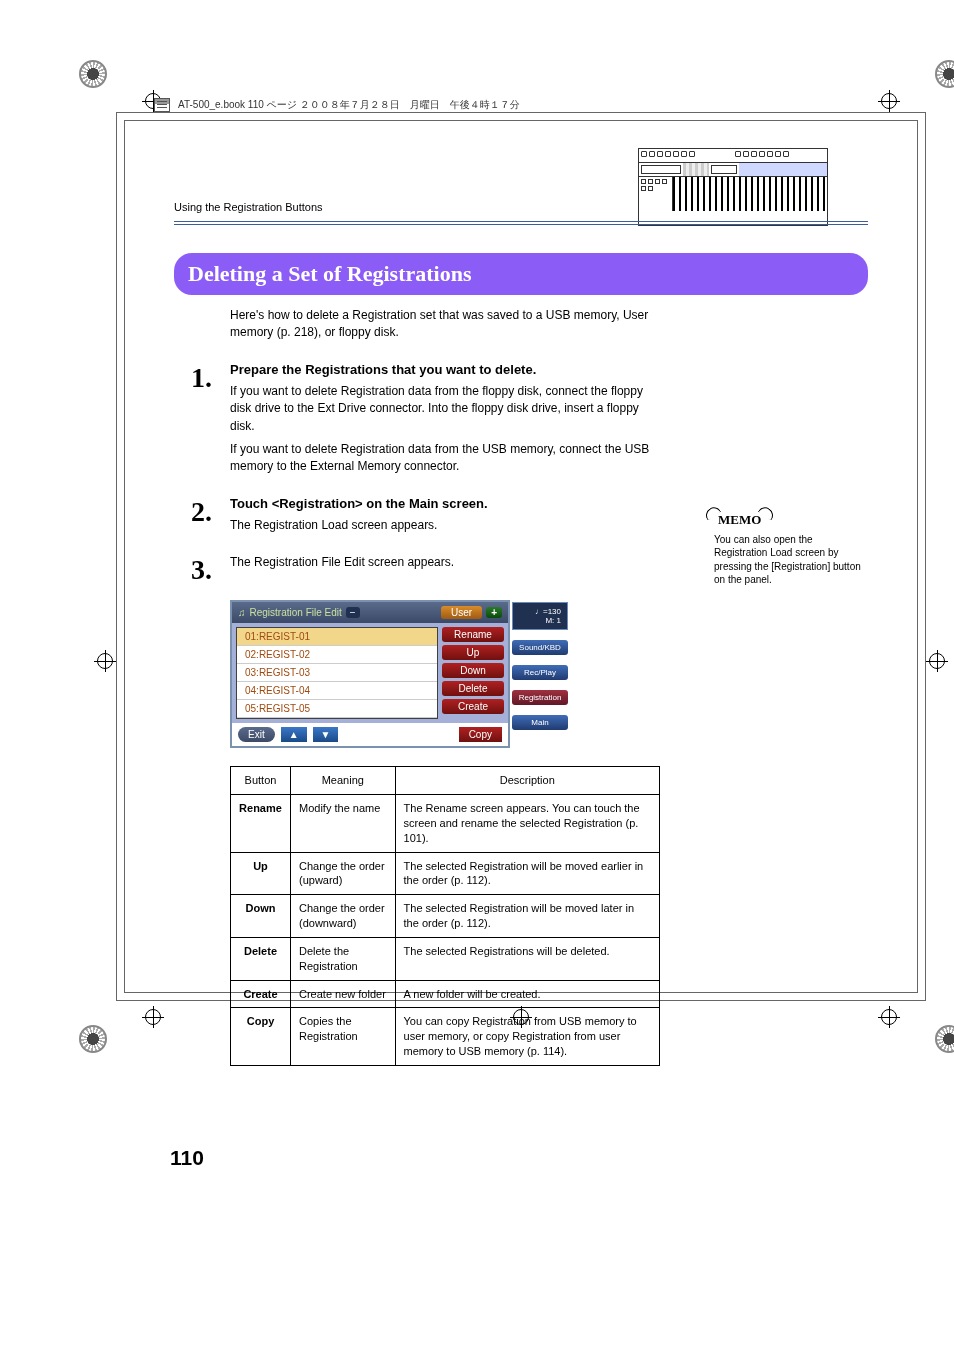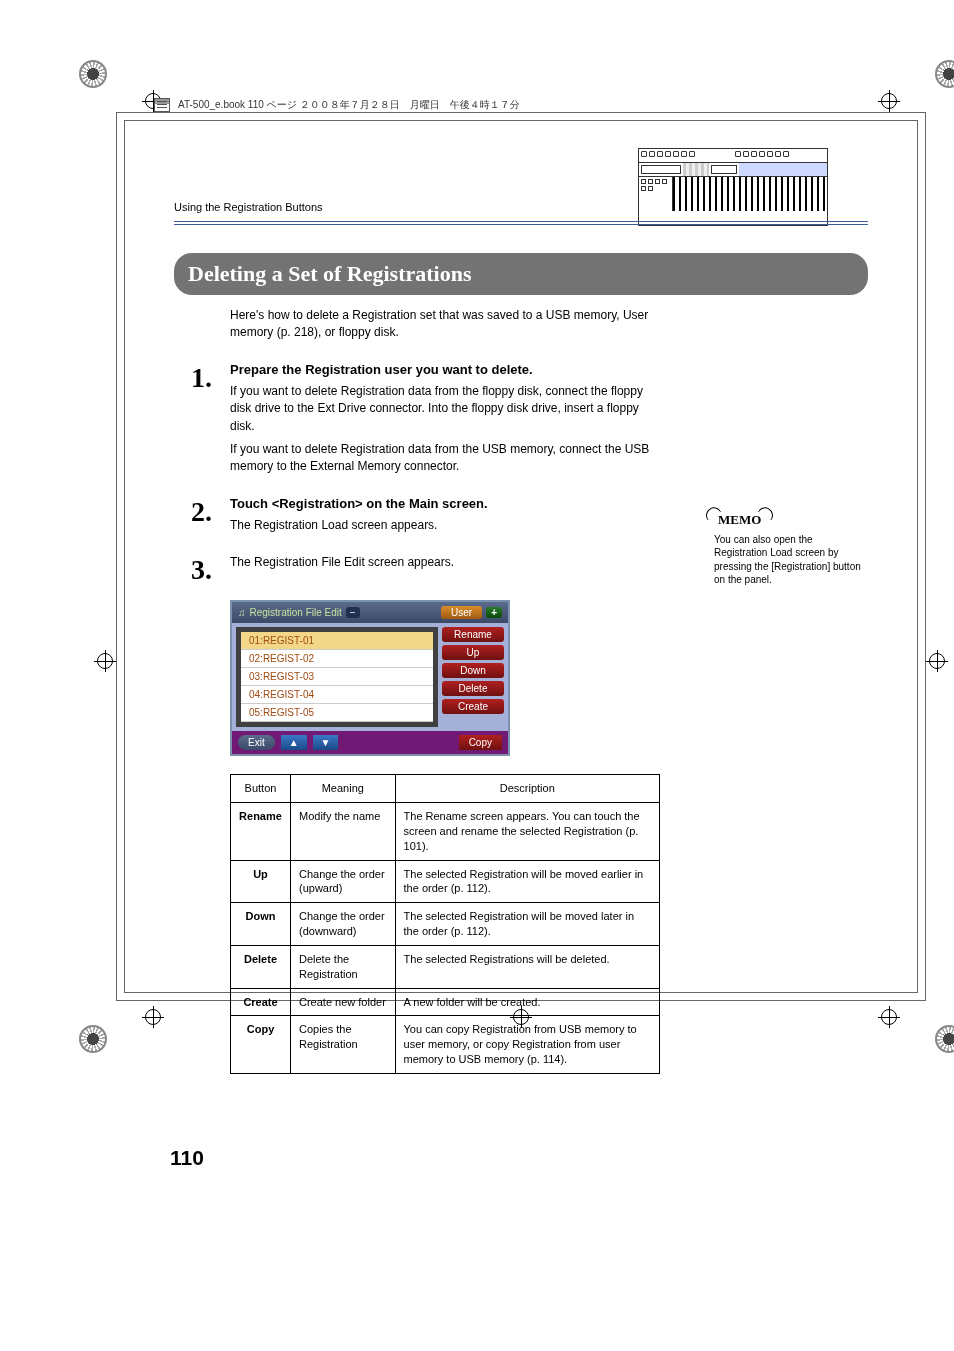--- a/index.html
+++ b/index.html
@@ -94,21 +94,21 @@
   }
 
   .section-path { font-size: 11px; margin-bottom: 8px; }
   .section-rule {
     height: 4px;
     background: linear-gradient(#3d5c99 0 1px, transparent 1px 3px, #3d5c99 3px 4px);
     margin-bottom: 28px;
   }
 
   .big-heading {
-    background: #737373;
+    background: #8b5cf6;
     color: #fff;
     font-size: 22px;
     font-weight: bold;
     padding: 8px 14px;
     font-family: "Georgia", serif;
     margin-bottom: 12px;
     border-radius: 18px;
   }
   .intro {
     margin-left: 56px;
@@ -155,21 +155,21 @@
   .ui-top .plus-pill {
     background: linear-gradient(#2a7a2a, #0a4a0a);
     color: #fff; padding: 0 5px; border-radius: 3px;
     font-weight: bold; margin-left: 4px;
   }
   .ui-body { display: flex; }
   .ui-list {
     flex: 1;
     background: #fff;
     margin: 4px;
-    border: 5px solid #404040;
+    border: 1px solid #404040;
   }
   .ui-list div {
     padding: 3px 8px;
     border-bottom: 1px solid #ccc;
     color: #a04a10;
     font-size: 10px;
   }
   .ui-list div.sel { background: #f2d78a; }
   .ui-actions {
     width: 66px;
@@ -177,21 +177,21 @@
     display: flex; flex-direction: column; gap: 3px;
   }
   .ui-actions .btn {
     background: linear-gradient(#b02020, #701010);
     color: #fff; padding: 2px 4px; border-radius: 3px;
     text-align: center; font-size: 10px;
   }
   .ui-bottom {
     display: flex; align-items: flex-start; gap: 6px;
     padding: 4px 6px;
-    background: #701a75;
+    background: #ffffff;
   }
   .ui-exit {
     background: linear-gradient(#5a6a8a, #3c4a68);
     color: #fff; padding: 2px 10px; border-radius: 10px;
     font-size: 10px;
   }
   .ui-arrow {
     background: linear-gradient(#3a78c8, #1a4a88);
     color: #fff; padding: 2px 8px;
   }
@@ -384,21 +384,21 @@
   <div class="content">
     <div class="section-path">Using the Registration Buttons</div>
     <div class="section-rule"></div>
 
     <div class="big-heading">Deleting a Set of Registrations</div>
     <p class="intro">Here's how to delete a Registration set that was saved to a USB memory, User memory (p. 218), or floppy disk.</p>
 
     <div class="step">
       <div class="step-num">1.</div>
       <div class="step-body">
-        <div class="step-title">Prepare the Registration user you want to delete.</div>
+        <div class="step-title">Prepare the Registrations that you want to delete.</div>
         <p class="step-text">If you want to delete Registration data from the floppy disk, connect the floppy disk drive to the Ext Drive connector. Into the floppy disk drive, insert a floppy disk.</p>
         <p class="step-text">If you want to delete Registration data from the USB memory, connect the USB memory to the External Memory connector.</p>
       </div>
     </div>
 
     <div class="step">
       <div class="step-num">2.</div>
       <div class="step-body">
         <div class="step-title">Touch &lt;Registration&gt; on the Main screen.</div>
         <p class="step-text">The Registration Load screen appears.</p>
@@ -437,20 +437,30 @@
           <div class="btn">Create</div>
         </div>
       </div>
       <div class="ui-bottom">
         <span class="ui-exit">Exit</span>
         <span class="ui-arrow">▲</span>
         <span class="ui-arrow">▼</span>
         <span class="ui-copy-btn">Copy</span>
       </div>
 
+      <div class="ui-side-strip">
+        <div class="side-box">
+          <div>♩=130</div>
+          <div>M:   1</div>
+        </div>
+        <div class="side-pill">Sound/KBD</div>
+        <div class="side-pill">Rec/Play</div>
+        <div class="side-pill red">Registration</div>
+        <div class="side-pill">Main</div>
+      </div>
     </div>
 
     <table class="desc">
       <thead>
         <tr>
           <th>Button</th>
           <th>Meaning</th>
           <th>Description</th>
         </tr>
       </thead>

